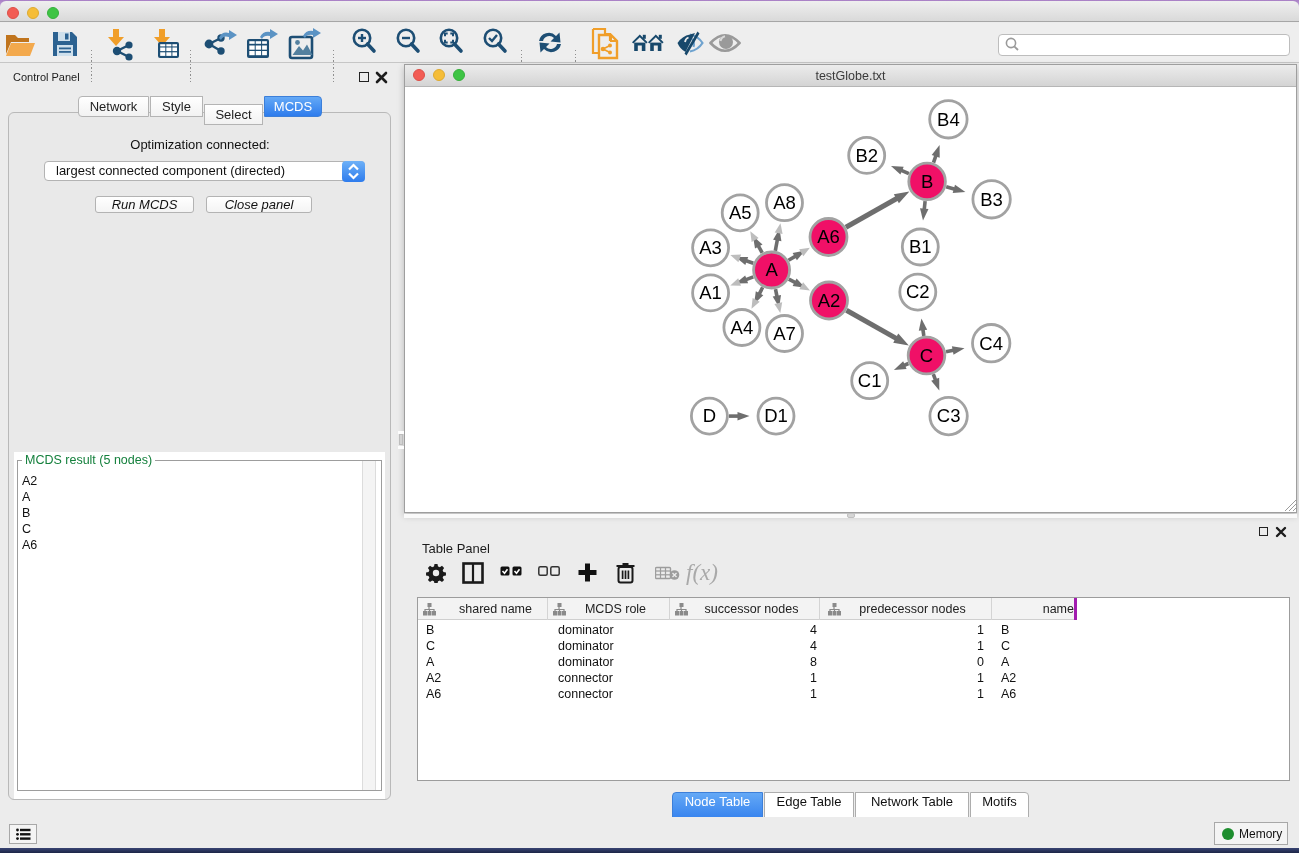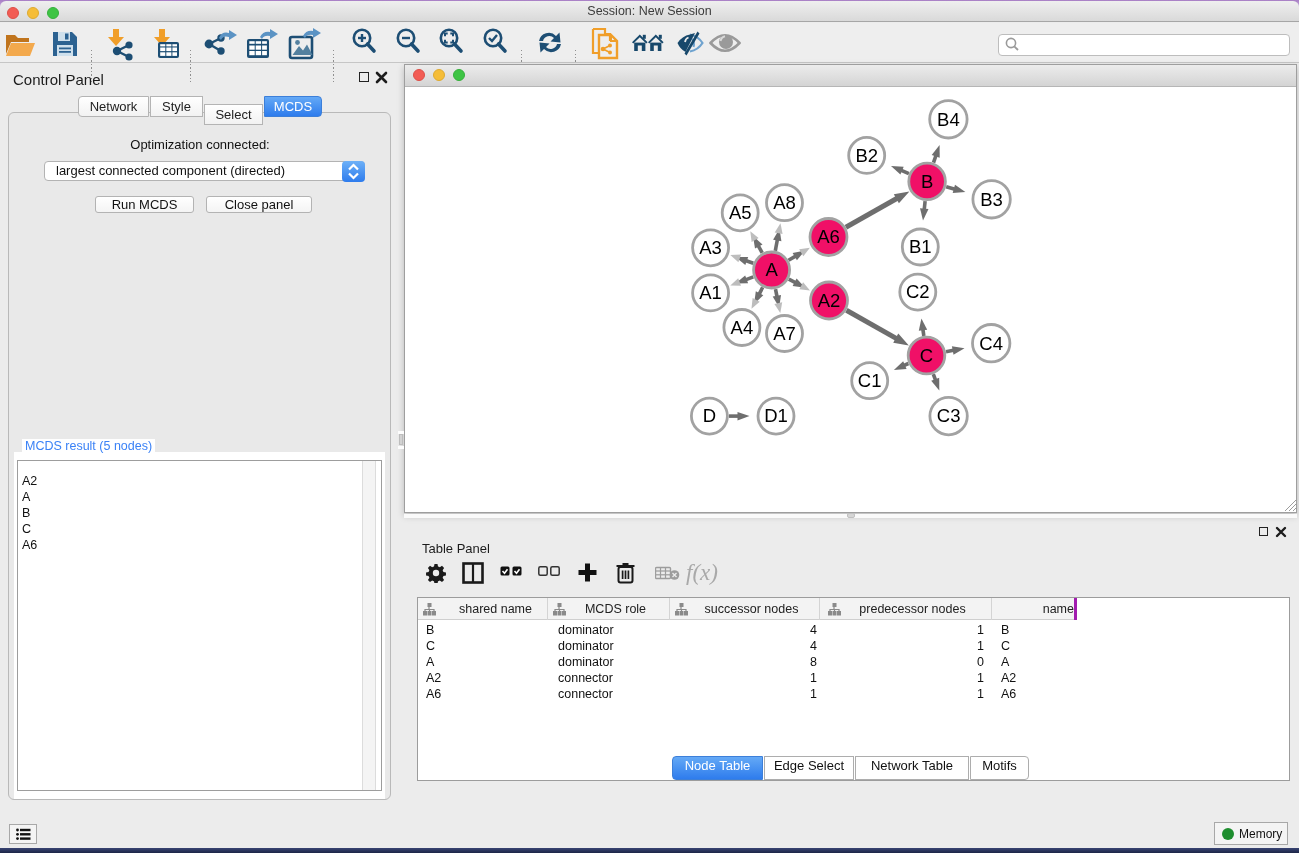--- a/index.html
+++ b/index.html
@@ -12,69 +12,68 @@
   background:linear-gradient(#efefef,#d9d9d9); border-bottom:1px solid #a6a6a6; border-radius:6px 6px 0 0; }
 .tl { position:absolute; width:12px; height:12px; border-radius:50%; top:6px; }
 #title { width:100%; text-align:center; top:3px; font-size:12.5px; color:#3c3c3c; }
 #toolbar { left:0; top:23px; width:1299px; height:40px; background:#eeeeee; border-bottom:1px solid #c6c6c6; }
 .sep { position:absolute; top:27px; height:32px; width:1px;
   background-image:repeating-linear-gradient(to bottom, #8f8f8f 0px, #8f8f8f 1.2px, rgba(0,0,0,0) 1.2px, rgba(0,0,0,0) 3.5px); }
 .ticon { position:absolute; top:27px; }
 #searchbox { left:998px; top:11px; width:292px; height:22px; background:#fff;
   border:1px solid #bdbdbd; border-radius:4px; }
 
-#cp-title { left:13px; top:71px; font-size:15px; color:#1c1c1c; }
+#cp-title { left:13px; top:71px; font-size:11px; color:#1c1c1c; }
 #cp-outer { left:8px; top:112px; width:383px; height:688px; background:#e9e9e9;
   border:1px solid #b9b9b9; border-radius:6px; }
 .tab { position:absolute; top:96px; height:21px; border:1px solid #b4b4b4; background:linear-gradient(#ffffff,#f2f2f2);
   font-size:13px; color:#222; text-align:center; line-height:19px; }
 #tab-mcds { background:linear-gradient(#64a9f6,#2e7ced); color:#fff; border-color:#3c7fd9; }
 #opt-label { left:0px; top:137px; width:400px; text-align:center; font-size:13px; color:#111; }
 #dropdown { left:44px; top:161px; width:321px; height:20px; background:#fff; border:1px solid #b3b3b3; border-radius:4px;
   font-size:13px; color:#111; line-height:18px; padding-left:11px; }
 #dd-step { left:342px; top:161px; width:23px; height:21px; border-radius:4px;
   background:linear-gradient(#6db0f7,#2e7ced); }
 .btn { position:absolute; top:196px; height:17px; background:linear-gradient(#ffffff,#f4f4f4); border:1px solid #b3b3b3;
-  border-radius:3px; font-size:13px; color:#111; text-align:center; line-height:15px; }
+  border-radius:3px; font-size:13px; color:#111; text-align:center; line-height:15px;font-style:italic; }
 #resultwhite { left:14px; top:452px; width:371px; height:347px; background:#fff; }
 #fieldset { left:17px; top:460px; width:365px; height:331px; border:1px solid #9d9d9d; z-index:1; }
-#fieldlegend { left:22px; top:439px; font-size:12.5px; color:#3b82f6; background:#fff; padding:0 3px; z-index:3; }
+#fieldlegend { left:22px; top:453px; font-size:12.5px; color:#15803d; background:#fff; padding:0 3px; z-index:3; }
 #mlist { left:18px; top:461px; width:344px; height:329px; background:#fff; font-size:12.5px; color:#111; line-height:16px; padding:12px 0 0 4px; z-index:2;}
 #mscroll { left:362px; top:461px; width:14px; height:329px; background:#f4f4f4; border-left:1px solid #dcdcdc; border-right:1px solid #dcdcdc; z-index:2;}
 
 #netwin { left:404px; top:64px; width:893px; height:449px; background:#fff;
   border:1px solid #9e9e9e; box-shadow:0 3px 7px rgba(0,0,0,0.22); }
 #nw-titlebar { left:0; top:0; width:891px; height:22px;
   background:linear-gradient(#ececec,#d4d4d4); border-bottom:1px solid #b6b6b6; }
 #nw-title { width:100%; text-align:center; top:4px; font-size:12.5px; color:#3a3a3a; }
 
 #tp-title { left:422px; top:525px; font-size:13px; color:#1c1c1c;margin-top:16px; }
 #tablebox { left:417px; top:597px; width:873px; height:184px; background:#fff; border:1px solid #9c9c9c; }
 #thead { left:0px; top:0px; width:659px; height:22px; background:#f3f3f3; border-bottom:1px solid #cfcfcf; }
 .th { position:absolute; top:0; height:22px; border-right:1px solid #d4d4d4; font-size:12.5px; color:#222;
    text-align:center; line-height:22px; }
 .td { position:absolute; font-size:12.5px; color:#111; height:16px; }
-.bottab { position:absolute; top:756px; height:24px; border:1px solid #adadad; background:#fff;
+.bottab { position:absolute; top:792px; height:32px; border:1px solid #adadad; background:#fff;
   font-size:13px; color:#111; text-align:center; line-height:18px; }
 #bt-node { background:linear-gradient(#64a9f6,#2e7ced); color:#fff; border-color:#3c7fd9; }
 
 #statusbar { left:0; top:817px; width:1299px; height:31px; background:#ececec; }
 #menu-btn { left:9px; top:824px; width:28px; height:20px; background:#f4f4f4; border:1px solid #a8a8a8; }
 #mem-btn { left:1214px; top:822px; width:74px; height:23px; background:#f4f4f4; border:1px solid #a8a8a8;
   font-size:12px; color:#111; }
 #darkstrip { left:0; top:848px; width:1299px; height:5px; background:linear-gradient(#394473,#1c2547); }
 </style>
 </head>
 <body>
 <div class="abs" id="deskline"></div>
 <div class="abs" id="titlebar">
   <div class="tl" style="left:7px; background:#f25c54; border:1px solid #dd4f48;"></div>
   <div class="tl" style="left:27px; background:#f5bd38; border:1px solid #deaa30;"></div>
   <div class="tl" style="left:47px; background:#3ec444; border:1px solid #36b03c;"></div>
-  <div class="abs" id="title">Session: New Session</div>
 </div>
 <div class="abs" id="toolbar">
   <div class="sep" style="left:91px;"></div>
   <div class="sep" style="left:190px;"></div>
   <div class="sep" style="left:333px;"></div>
   <div class="sep" style="left:521px;"></div>
   <div class="sep" style="left:575px;"></div>
   <div class="abs" id="searchbox"></div>
 </div>
 
@@ -244,20 +243,21 @@
 <div class="abs" id="fieldset"></div>
 <div class="abs" id="fieldlegend">MCDS result (5 nodes)</div>
 <div class="abs" id="mlist">A2<br>A<br>B<br>C<br>A6</div>
 <div class="abs" id="mscroll"></div>
 
 <div class="abs" id="netwin">
   <div class="abs" id="nw-titlebar">
     <div class="tl" style="left:8px; top:4px; background:#f25c54; border:1px solid #dd4f48;"></div>
     <div class="tl" style="left:28px; top:4px; background:#f5bd38; border:1px solid #deaa30;"></div>
     <div class="tl" style="left:48px; top:4px; background:#3ec444; border:1px solid #36b03c;"></div>
+    <div class="abs" id="nw-title">testGlobe.txt</div>
   </div>
   <svg id="graph" width="891" height="425" style="position:absolute; left:0; top:22px;">
 <line x1="348.3" y1="189.9" x2="339.8" y2="193.1" stroke="#6e6e6e" stroke-width="3.6"></line>
 <polygon points="330.4,196.6 340.2,188.4 343.1,196.3" fill="#6e6e6e"></polygon>
 <polygon points="325.3,198.5 333.2,191.3 336.0,198.7" fill="#bdbdbd"></polygon>
 <line x1="348.3" y1="176.3" x2="339.9" y2="173.3" stroke="#6e6e6e" stroke-width="3.6"></line>
 <polygon points="330.5,169.9 343.2,170.0 340.3,178.0" fill="#6e6e6e"></polygon>
 <polygon points="325.3,168.0 336.1,167.6 333.4,175.2" fill="#bdbdbd"></polygon>
 <line x1="357.2" y1="165.9" x2="352.8" y2="157.8" stroke="#6e6e6e" stroke-width="3.6"></line>
 <polygon points="348.0,149.0 357.5,157.5 350.0,161.6" fill="#6e6e6e"></polygon>
@@ -451,21 +451,21 @@
     <div class="td" style="left:340px; top:73px; width:59px; text-align:right;">1</div>
     <div class="td" style="left:500px; top:73px; width:66px; text-align:right;">1</div>
     <div class="td" style="left:583px; top:73px;">A2</div>
   <div class="td" style="left:8px; top:89px;">A6</div>
     <div class="td" style="left:140px; top:89px;">connector</div>
     <div class="td" style="left:340px; top:89px; width:59px; text-align:right;">1</div>
     <div class="td" style="left:500px; top:89px; width:66px; text-align:right;">1</div>
     <div class="td" style="left:583px; top:89px;">A6</div>
 </div>
 <div class="bottab" id="bt-node" style="left:672px; width:91px; border-radius:4px 0 0 4px;">Node Table</div>
-<div class="bottab" style="left:764px; width:90px;">Edge Select</div>
+<div class="bottab" style="left:764px; width:90px;">Edge Table</div>
 <div class="bottab" style="left:855px; width:114px;">Network Table</div>
 <div class="bottab" style="left:970px; width:59px; border-radius:0 4px 4px 0;">Motifs</div>
 <div class="abs" id="statusbar"></div>
 <div class="abs" id="menu-btn">
  <svg style="position:absolute; left:6px; top:3px;" width="15" height="13" viewBox="0 0 15 13">
   <g fill="#111">
         <circle cx="1.5" cy="2" r="1.4"></circle>
         <circle cx="1.5" cy="6.3" r="1.4"></circle>
         <circle cx="1.5" cy="10.6" r="1.4"></circle>
   <rect x="4" y="0.8" width="10.5" height="2.4"></rect>

